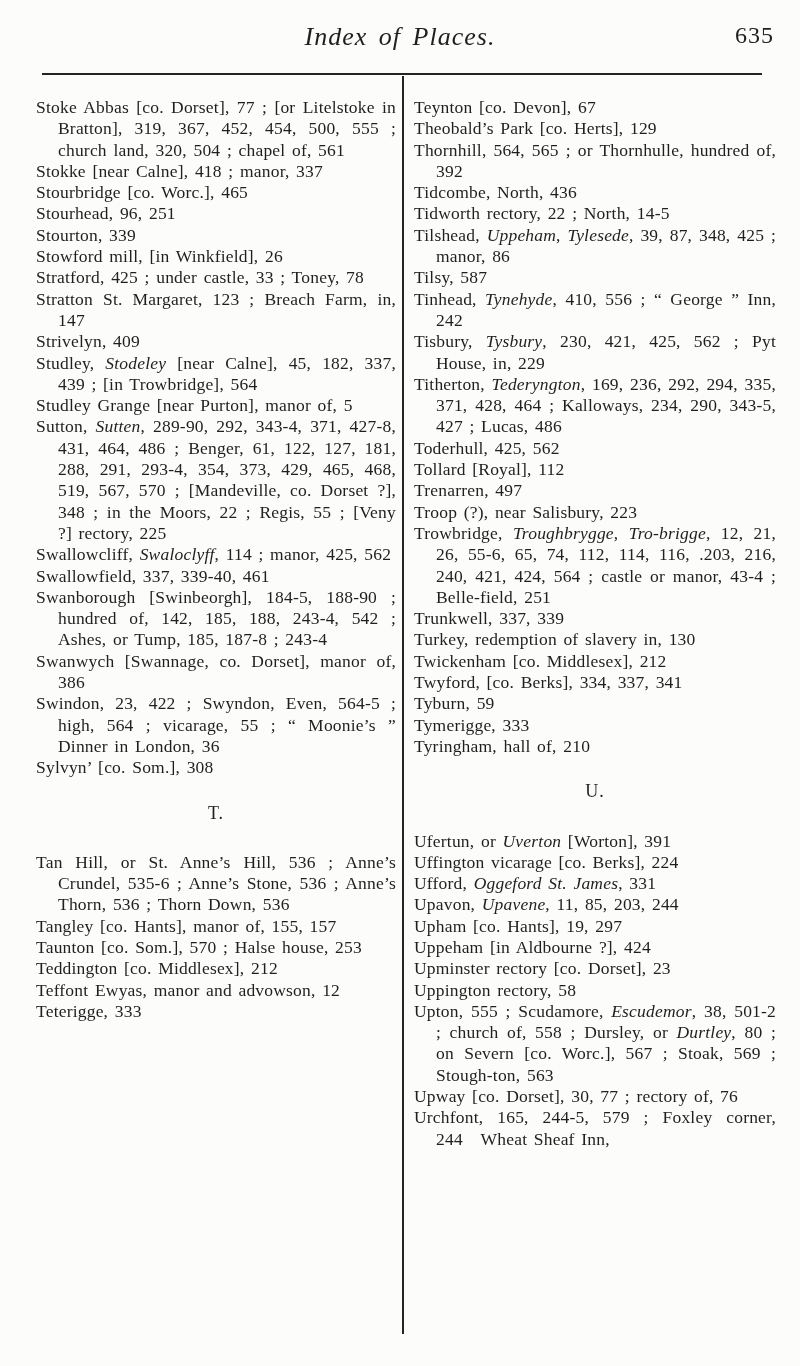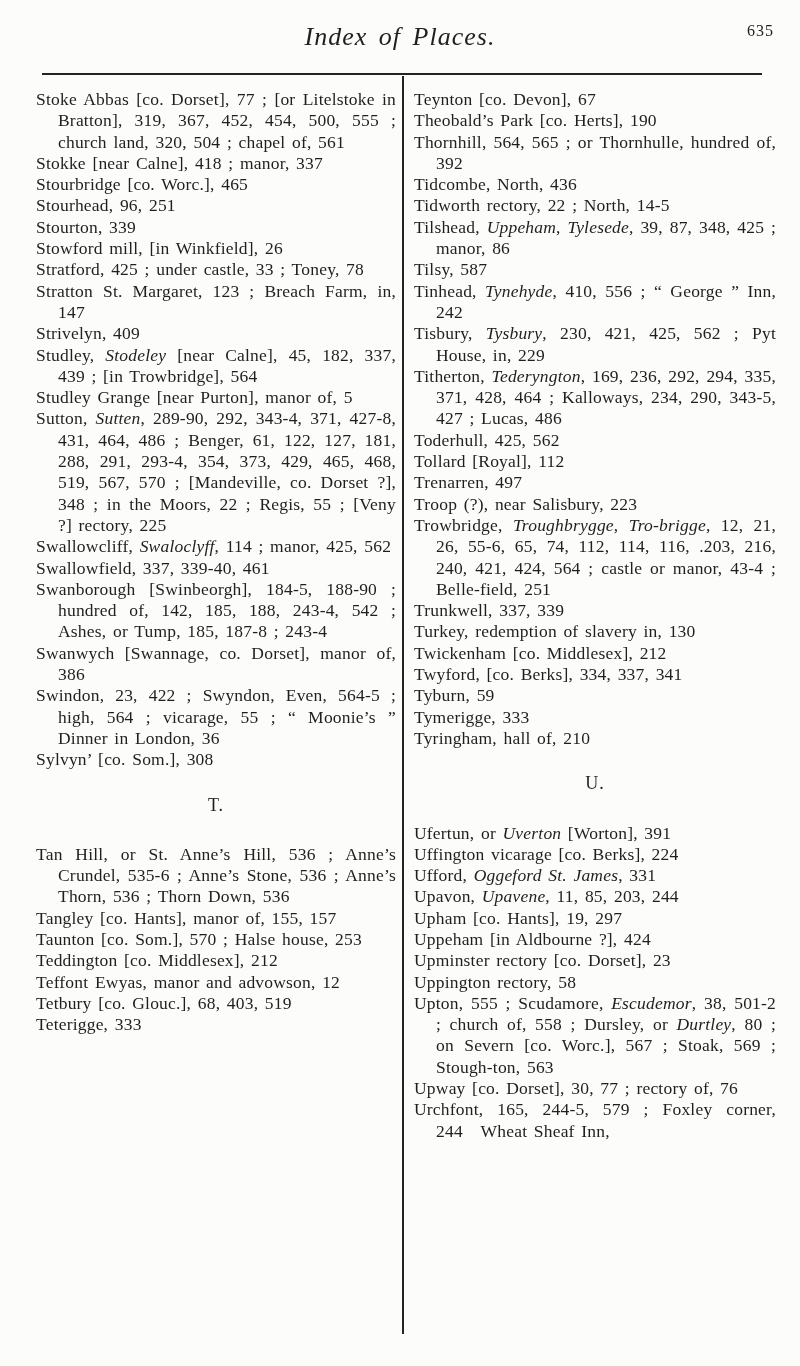--- a/index.html
+++ b/index.html
@@ -25,42 +25,42 @@
     text-align: center;
     font-style: italic;
     font-size: 26px;
     letter-spacing: 1px;
     word-spacing: 4px;
   }
   .pagenum {
     position: absolute;
     top: 22px;
     right: 26px;
-    font-size: 16px;
+    font-size: 24px;
     letter-spacing: 1px;
   }
   .top-rule {
     position: absolute;
     top: 73px;
     left: 42px;
     width: 720px;
     height: 0;
     border-top: 2px solid #242424;
   }
   .divider {
     position: absolute;
     top: 76px;
     left: 402px;
     width: 2px;
     height: 1258px;
     background: #242424;
   }
   .col {
     position: absolute;
-    top: 89px;
+    top: 97px;
   }
   .col-left  { left: 36px;  width: 360px; }
   .col-right { left: 414px; width: 362px; }
   .entry {
     margin: 0;
     font-size: 17.5px;
     line-height: 21.3px;
     text-align: justify;
     padding-left: 22px;
     text-indent: -22px;
@@ -102,26 +102,25 @@
       <p class="entry">Swanborough [Swinbeorgh], 184-5, 188-90 ; hundred of, 142, 185, 188, 243-4, 542 ; Ashes, or Tump, 185, 187-8 ; 243-4</p>
       <p class="entry">Swanwych [Swannage, co. Dorset], manor of, 386</p>
       <p class="entry">Swindon, 23, 422 ; Swyndon, Even, 564-5 ; high, 564 ; vicarage, 55 ; “ Moonie’s ” Dinner in London, 36</p>
       <p class="entry">Sylvyn’ [co. Som.], 308</p>
       <div class="section-heading">T.</div>
       <p class="entry">Tan Hill, or St. Anne’s Hill, 536 ; Anne’s Crundel, 535-6 ; Anne’s Stone, 536 ; Anne’s Thorn, 536 ; Thorn Down, 536</p>
       <p class="entry">Tangley [co. Hants], manor of, 155, 157</p>
       <p class="entry">Taunton [co. Som.], 570 ; Halse house, 253</p>
       <p class="entry">Teddington [co. Middlesex], 212</p>
       <p class="entry">Teffont Ewyas, manor and advowson, 12</p>
-      <p class="entry">Tetbury [co. Glouc.], 68, 403, 519</p>
       <p class="entry">Teterigge, 333</p>
     </div>
   <div class="col col-right" id="col-right">
       <p class="entry">Teynton [co. Devon], 67</p>
-      <p class="entry">Theobald’s Park [co. Herts], 190</p>
+      <p class="entry">Theobald’s Park [co. Herts], 129</p>
       <p class="entry">Thornhill, 564, 565 ; or Thornhulle, hundred of, 392</p>
       <p class="entry">Tidcombe, North, 436</p>
       <p class="entry">Tidworth rectory, 22 ; North, 14-5</p>
       <p class="entry">Tilshead, <i>Uppeham</i>, <i>Tylesede</i>, 39, 87, 348, 425 ; manor, 86</p>
       <p class="entry">Tilsy, 587</p>
       <p class="entry">Tinhead, <i>Tynehyde</i>, 410, 556 ; “ George ” Inn, 242</p>
       <p class="entry">Tisbury, <i>Tysbury</i>, 230, 421, 425, 562 ; Pyt House, in, 229</p>
       <p class="entry">Titherton, <i>Tederyngton</i>, 169, 236, 292, 294, 335, 371, 428, 464 ; Kalloways, 234, 290, 343-5, 427 ; Lucas, 486</p>
       <p class="entry">Toderhull, 425, 562</p>
       <p class="entry">Tollard [Royal], 112</p>

